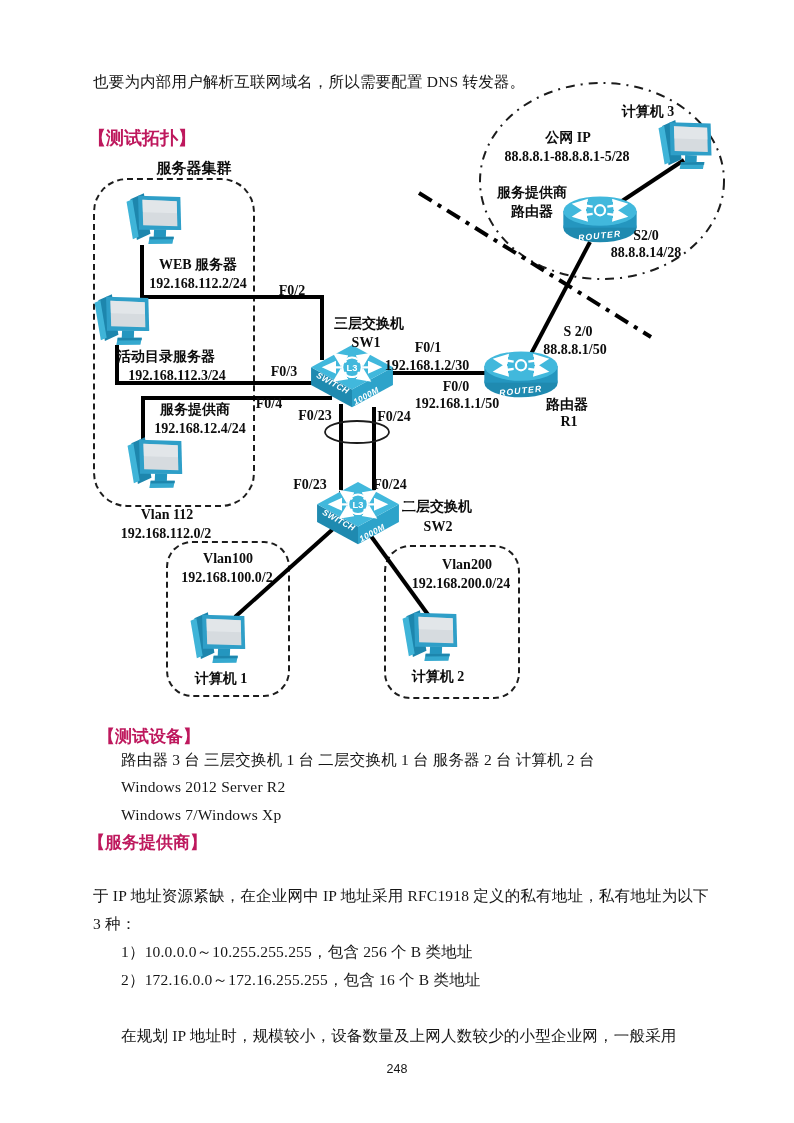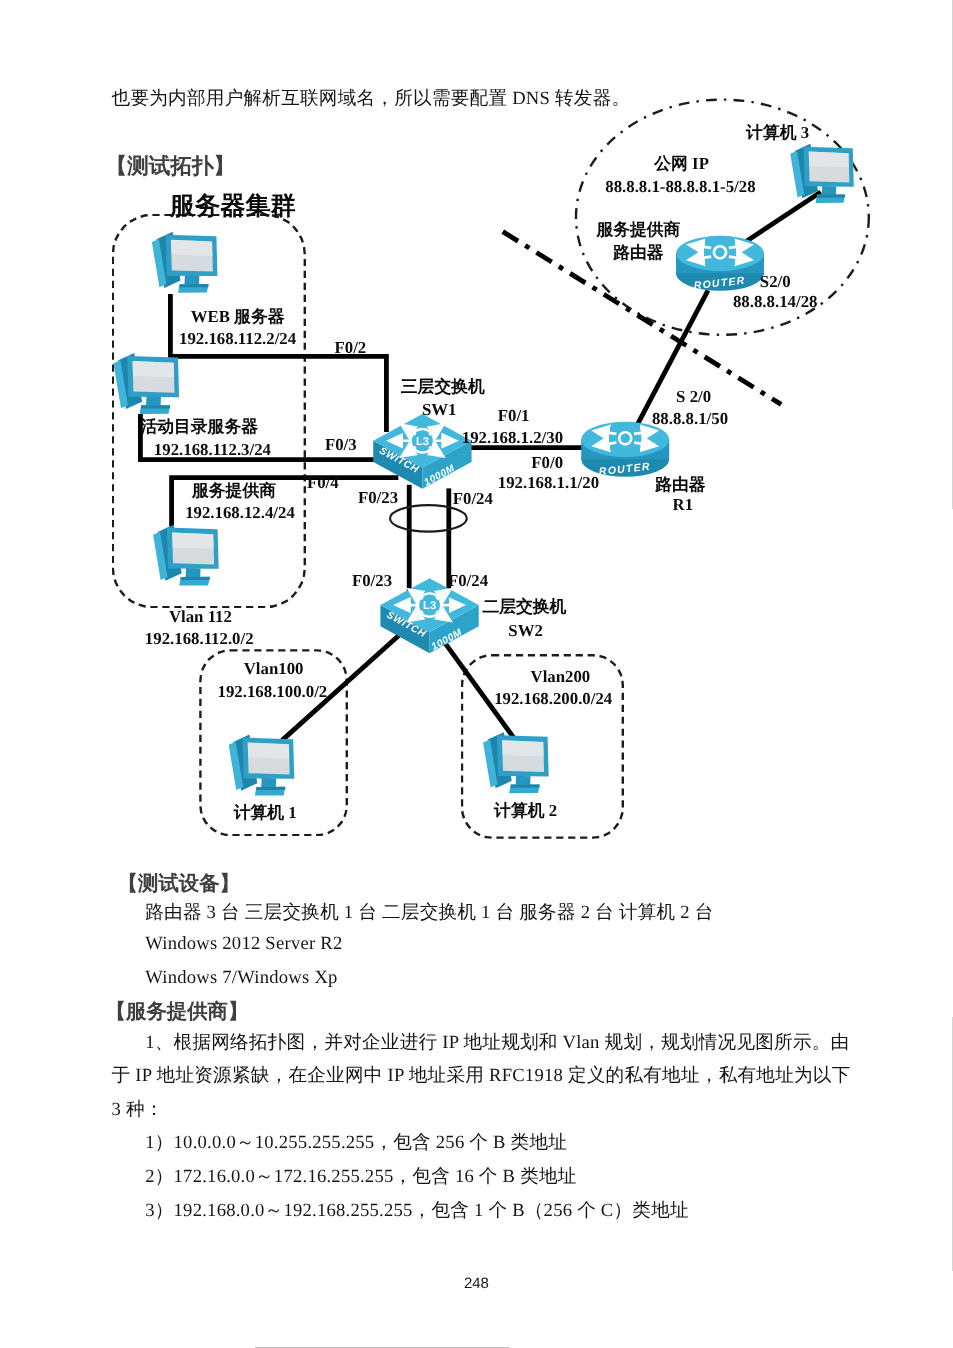--- a/index.html
+++ b/index.html
@@ -1,19 +1,19 @@
 <!DOCTYPE html>
 <html><head>
 <meta charset="utf-8">
 <style>
   html,body{margin:0;padding:0;background:#888;}
   #page{position:relative;width:794px;height:1123px;background:#ffffff;margin:0 auto;overflow:hidden;
         font-family:"Liberation Serif", serif;color:#151515;}
   .tl{position:absolute;font-size:15.5px;white-space:nowrap;letter-spacing:0.2px;}
-  .hd{position:absolute;font-family:"Liberation Sans", sans-serif;font-weight:bold;font-size:18px;white-space:nowrap;color:#404040;text-align:right;}
+  .hd{position:absolute;font-family:"Liberation Sans", sans-serif;font-weight:bold;font-size:18px;white-space:nowrap;color:#be185d;text-align:right;}
   .dl{position:absolute;transform:translateX(-50%);font-family:Liberation Serif, serif;
       font-weight:bold;font-size:14px;white-space:nowrap;color:#0d0d0d;line-height:1.1;}
   .dbox{position:absolute;border:2.5px dashed #1c1c1c;border-radius:34px;}
   .ico{position:absolute;}
   #wires{position:absolute;left:0;top:0;}
   .pageno{position:absolute;left:0;right:0;text-align:center;font-size:12.5px;font-family:"Liberation Sans", sans-serif;}
 </style>
 </head>
 <body>
 
@@ -121,39 +121,39 @@
   <svg class="ico" viewBox="0 0 90 72" style="left:316px;top:481px;width:84px;height:67px">
       <use href="#sym-switch"></use>
     </svg>
   <svg class="ico" viewBox="0 0 84 60" style="left:482px;top:346px;width:78px;height:55px">
       <use href="#sym-router"></use>
     </svg>
   <svg class="ico" viewBox="0 0 84 60" style="left:561px;top:191px;width:78px;height:55px">
       <use href="#sym-router"></use>
     </svg>
 
-  <div class="dl" style="left:194px;top:160px;font-size:21px">服务器集群</div>
+  <div class="dl" style="left:194px;top:160px;font-size:15px">服务器集群</div>
   <div class="dl" style="left:198px;top:257px">WEB 服务器</div>
   <div class="dl" style="left:198px;top:276px">192.168.112.2/24</div>
   <div class="dl" style="left:292px;top:283px">F0/2</div>
   <div class="dl" style="left:166px;top:349px">活动目录服务器</div>
   <div class="dl" style="left:177px;top:368px">192.168.112.3/24</div>
   <div class="dl" style="left:284px;top:364px">F0/3</div>
   <div class="dl" style="left:195px;top:402px">服务提供商</div>
   <div class="dl" style="left:269px;top:396px">F0/4</div>
   <div class="dl" style="left:200px;top:421px">192.168.12.4/24</div>
   <div class="dl" style="left:167px;top:507px">Vlan 112</div>
   <div class="dl" style="left:166px;top:526px">192.168.112.0/2</div>
 
   <div class="dl" style="left:369px;top:316px">三层交换机</div>
   <div class="dl" style="left:366px;top:335px">SW1</div>
   <div class="dl" style="left:428px;top:340px">F0/1</div>
   <div class="dl" style="left:427px;top:358px">192.168.1.2/30</div>
   <div class="dl" style="left:456px;top:379px">F0/0</div>
-  <div class="dl" style="left:457px;top:396px">192.168.1.1/20</div>
+  <div class="dl" style="left:457px;top:396px">192.168.1.1/50</div>
   <div class="dl" style="left:315px;top:408px">F0/23</div>
   <div class="dl" style="left:394px;top:409px">F0/24</div>
   <div class="dl" style="left:310px;top:477px">F0/23</div>
   <div class="dl" style="left:390px;top:477px">F0/24</div>
 
   <div class="dl" style="left:437px;top:499px">二层交换机</div>
   <div class="dl" style="left:438px;top:519px">SW2</div>
 
   <div class="dl" style="left:228px;top:551px">Vlan100</div>
   <div class="dl" style="left:227px;top:570px">192.168.100.0/2</div>
@@ -174,21 +174,20 @@
   <div class="dl" style="left:648px;top:104px">计算机 3</div>
   <div class="dl" style="left:646px;top:228px">S2/0</div>
   <div class="dl" style="left:646px;top:245px">88.8.8.14/28</div>
 
   <div class="hd" style="left:98px;top:725px;font-size:17px">【测试设备】</div>
   <div class="tl" style="left:121px;top:750px">路由器 3 台  三层交换机 1 台  二层交换机 1 台  服务器 2 台  计算机 2 台</div>
   <div class="tl" style="left:121px;top:778px">Windows 2012 Server R2</div>
   <div class="tl" style="left:121px;top:806px">Windows 7/Windows Xp</div>
 
   <div class="hd" style="left:88px;top:831px;font-size:17px">【服务提供商】</div>
-  <div class="tl" style="left:121px;top:858px">1、根据网络拓扑图，并对企业进行 IP 地址规划和 Vlan 规划，规划情况见图所示。由</div>
   <div class="tl" style="left:93px;top:886px">于 IP 地址资源紧缺，在企业网中 IP 地址采用 RFC1918 定义的私有地址，私有地址为以下</div>
   <div class="tl" style="left:93px;top:914px">3 种：</div>
   <div class="tl" style="left:121px;top:942px">1）10.0.0.0～10.255.255.255，包含 256 个 B 类地址</div>
   <div class="tl" style="left:121px;top:970px">2）172.16.0.0～172.16.255.255，包含 16 个 B 类地址</div>
-  <div class="tl" style="left:121px;top:998px">3）192.168.0.0～192.168.255.255，包含 1 个 B（256 个 C）类地址</div>
+  <div class="tl" style="left:121px;top:1026px">在规划 IP 地址时，规模较小，设备数量及上网人数较少的小型企业网，一般采用</div>
 
   <div class="pageno" style="top:1062px">248</div>
 </div>
 
 </body></html>

